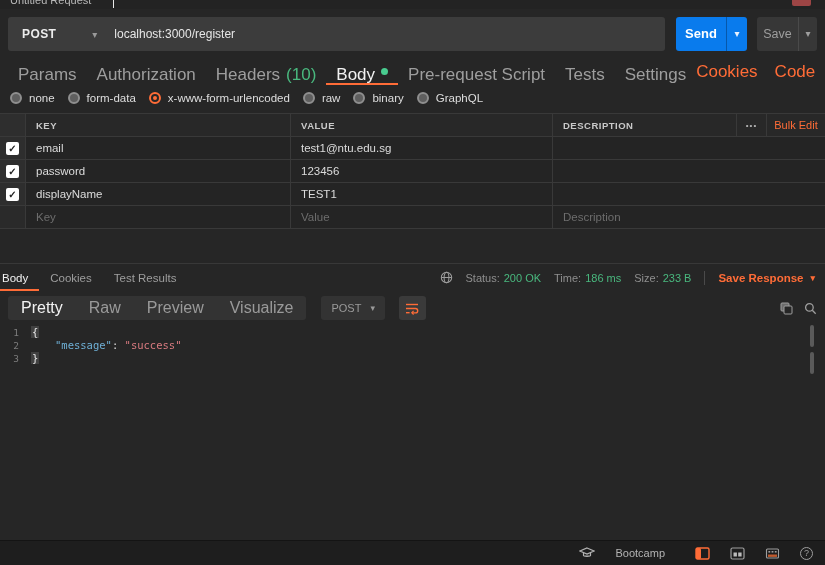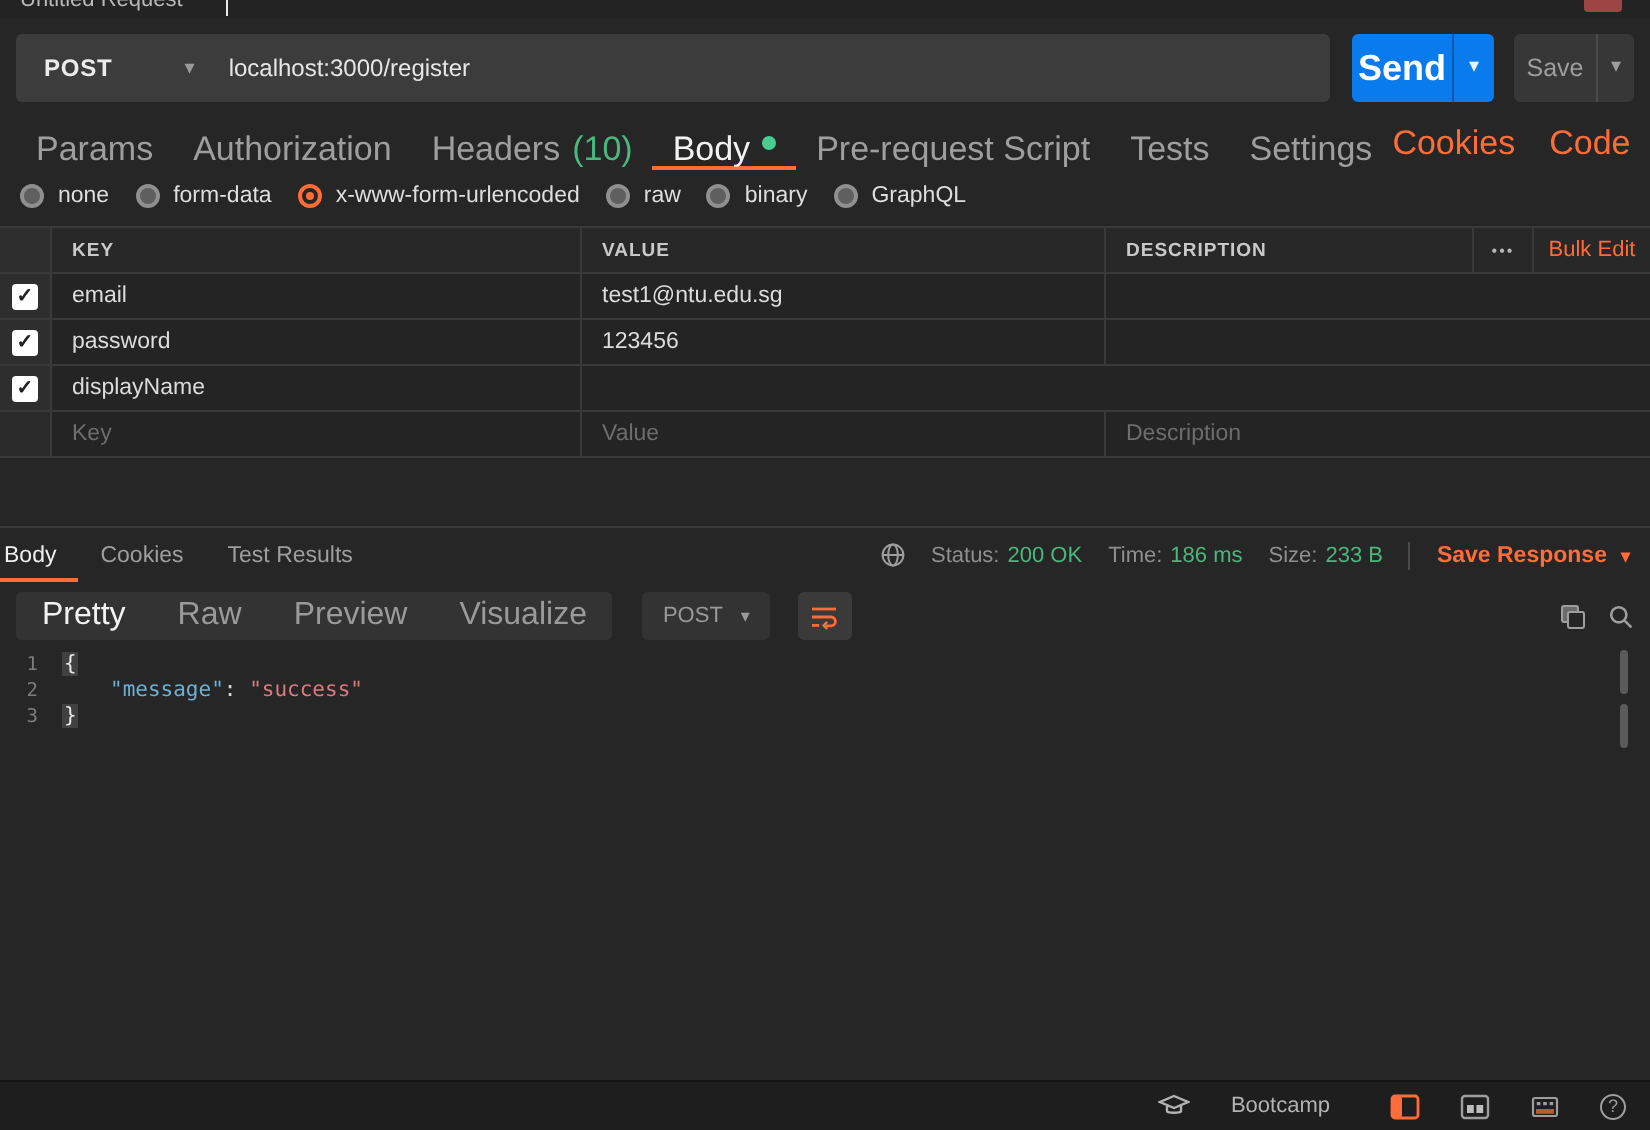--- a/index.html
+++ b/index.html
@@ -18,21 +18,21 @@
   .title-caret { position: absolute; top: 0; left: 113px; width: 1px; height: 8px; background: #e9e9e9; }
   .red-fragment { position: absolute; top: 0; right: 14px; width: 19px; height: 6px; background: #9d4545; border-radius: 0 0 2px 2px; }
 
   
   .request-row { position: absolute; top: 17px; left: 8px; right: 8px; height: 34px; display: flex; }
   .url-group { flex: 1; background: #3c3c3c; border-radius: 3px; display: flex; align-items: center; margin-right: 11px; }
   .method-label { padding-left: 14px; font-size: 12px; font-weight: bold; color: #ececec; letter-spacing: .4px; }
   .method-chevron { color: #9a9a9a; font-size: 10px; margin-left: 36px; margin-right: 17px; }
   .url-text { font-size: 12px; color: #e6e6e6; }
   .send-btn { width: 71px; background: #097bed; border-radius: 3px; display: flex; margin-right: 10px; cursor: pointer; }
-  .send-btn .btn-label { flex: 1; text-align: center; line-height: 34px; font-size: 18px; font-weight: bold; color: #fff; }
+  .send-btn .btn-label { flex: 1; text-align: center; line-height: 34px; font-size: 13px; font-weight: bold; color: #fff; }
   .send-btn .btn-chevron { width: 21px; border-left: 1px solid rgba(0,0,0,.28); line-height: 34px; text-align: center; font-size: 10px; color: #eaf3ff; }
   .save-btn { width: 60px; background: #373737; border-radius: 3px; display: flex; cursor: pointer; }
   .save-btn .btn-label { flex: 1; text-align: center; line-height: 34px; font-size: 12.5px; color: #9e9e9e; }
   .save-btn .btn-chevron { width: 19px; border-left: 1px solid #4a4a4a; line-height: 34px; text-align: center; font-size: 10px; color: #9e9e9e; }
 
   
   .req-tabs { position: absolute; top: 59px; left: 0; right: 0; height: 26px; display: flex; align-items: stretch; padding: 0 10px 0 8px; font-size: 17px; color: #9e9e9e; }
   .req-tab { padding: 6px 10px 0; display: flex; align-items: flex-start; gap: 6px; cursor: pointer; white-space: nowrap; }
   .req-tab.active { color: #f2f2f2; border-bottom: 2px solid #ff6c37; }
   .count-green { color: #49b87e; }
@@ -214,20 +214,21 @@
     <div class="c-key">password</div>
     <div class="c-value">123456</div>
     <div class="c-desc"></div>
   </div>
 
   <div class="t-row">
     <div class="c-check">
       <span class="checkbox">✓</span>
     </div>
     <div class="c-key">displayName</div>
+    <div class="c-value">TEST1</div>
     <div class="c-desc"></div>
   </div>
 
   <div class="t-row placeholder">
     <div class="c-check"></div>
     <div class="c-key">Key</div>
     <div class="c-value">Value</div>
     <div class="c-desc">Description</div>
   </div>
 </div>

